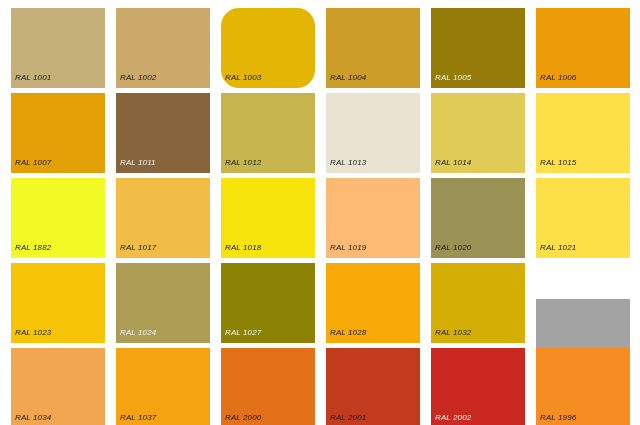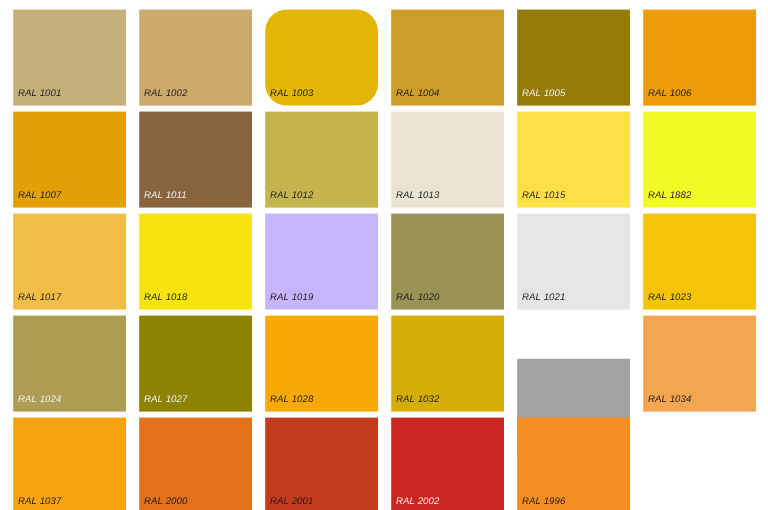--- a/index.html
+++ b/index.html
@@ -78,39 +78,42 @@
     </div>
     <div class="swatch" style="background: rgb(135, 100, 60);">
       <span class="swatch-label label-light">RAL 1011</span>
     </div>
     <div class="swatch" style="background: rgb(198, 180, 79);">
       <span class="swatch-label label-dark">RAL 1012</span>
     </div>
     <div class="swatch" style="background: rgb(233, 227, 210);">
       <span class="swatch-label label-dark">RAL 1013</span>
     </div>
+    <div class="swatch" style="background: rgb(223, 203, 85);">
+      <span class="swatch-label label-dark">RAL 1014</span>
+    </div>
     <div class="swatch" style="background: #fde047;">
       <span class="swatch-label label-dark">RAL 1015</span>
     </div>
     <div class="swatch" style="background: rgb(242, 250, 38);">
       <span class="swatch-label label-dark">RAL 1882</span>
     </div>
     <div class="swatch" style="background: rgb(242, 189, 71);">
       <span class="swatch-label label-dark">RAL 1017</span>
     </div>
     <div class="swatch" style="background: rgb(247, 228, 12);">
       <span class="swatch-label label-dark">RAL 1018</span>
     </div>
-    <div class="swatch" style="background: #c4b5fd;">
+    <div class="swatch" style="background: #fdba74;">
       <span class="swatch-label label-dark">RAL 1019</span>
     </div>
     <div class="swatch" style="background: rgb(154, 146, 84);">
       <span class="swatch-label label-dark">RAL 1020</span>
     </div>
-    <div class="swatch" style="background: #e5e5e5; padding-left: 32px;">
+    <div class="swatch" style="background: #fde047; padding-left: 32px;">
       <span class="swatch-label label-dark">RAL 1021</span>
     </div>
     <div class="swatch" style="background: rgb(246, 196, 6);">
       <span class="swatch-label label-dark">RAL 1023</span>
     </div>
     <div class="swatch" style="background: rgb(172, 156, 84);">
       <span class="swatch-label label-light">RAL 1024</span>
     </div>
     <div class="swatch" style="background: rgb(140, 131, 5);">
       <span class="swatch-label label-light">RAL 1027</span>

